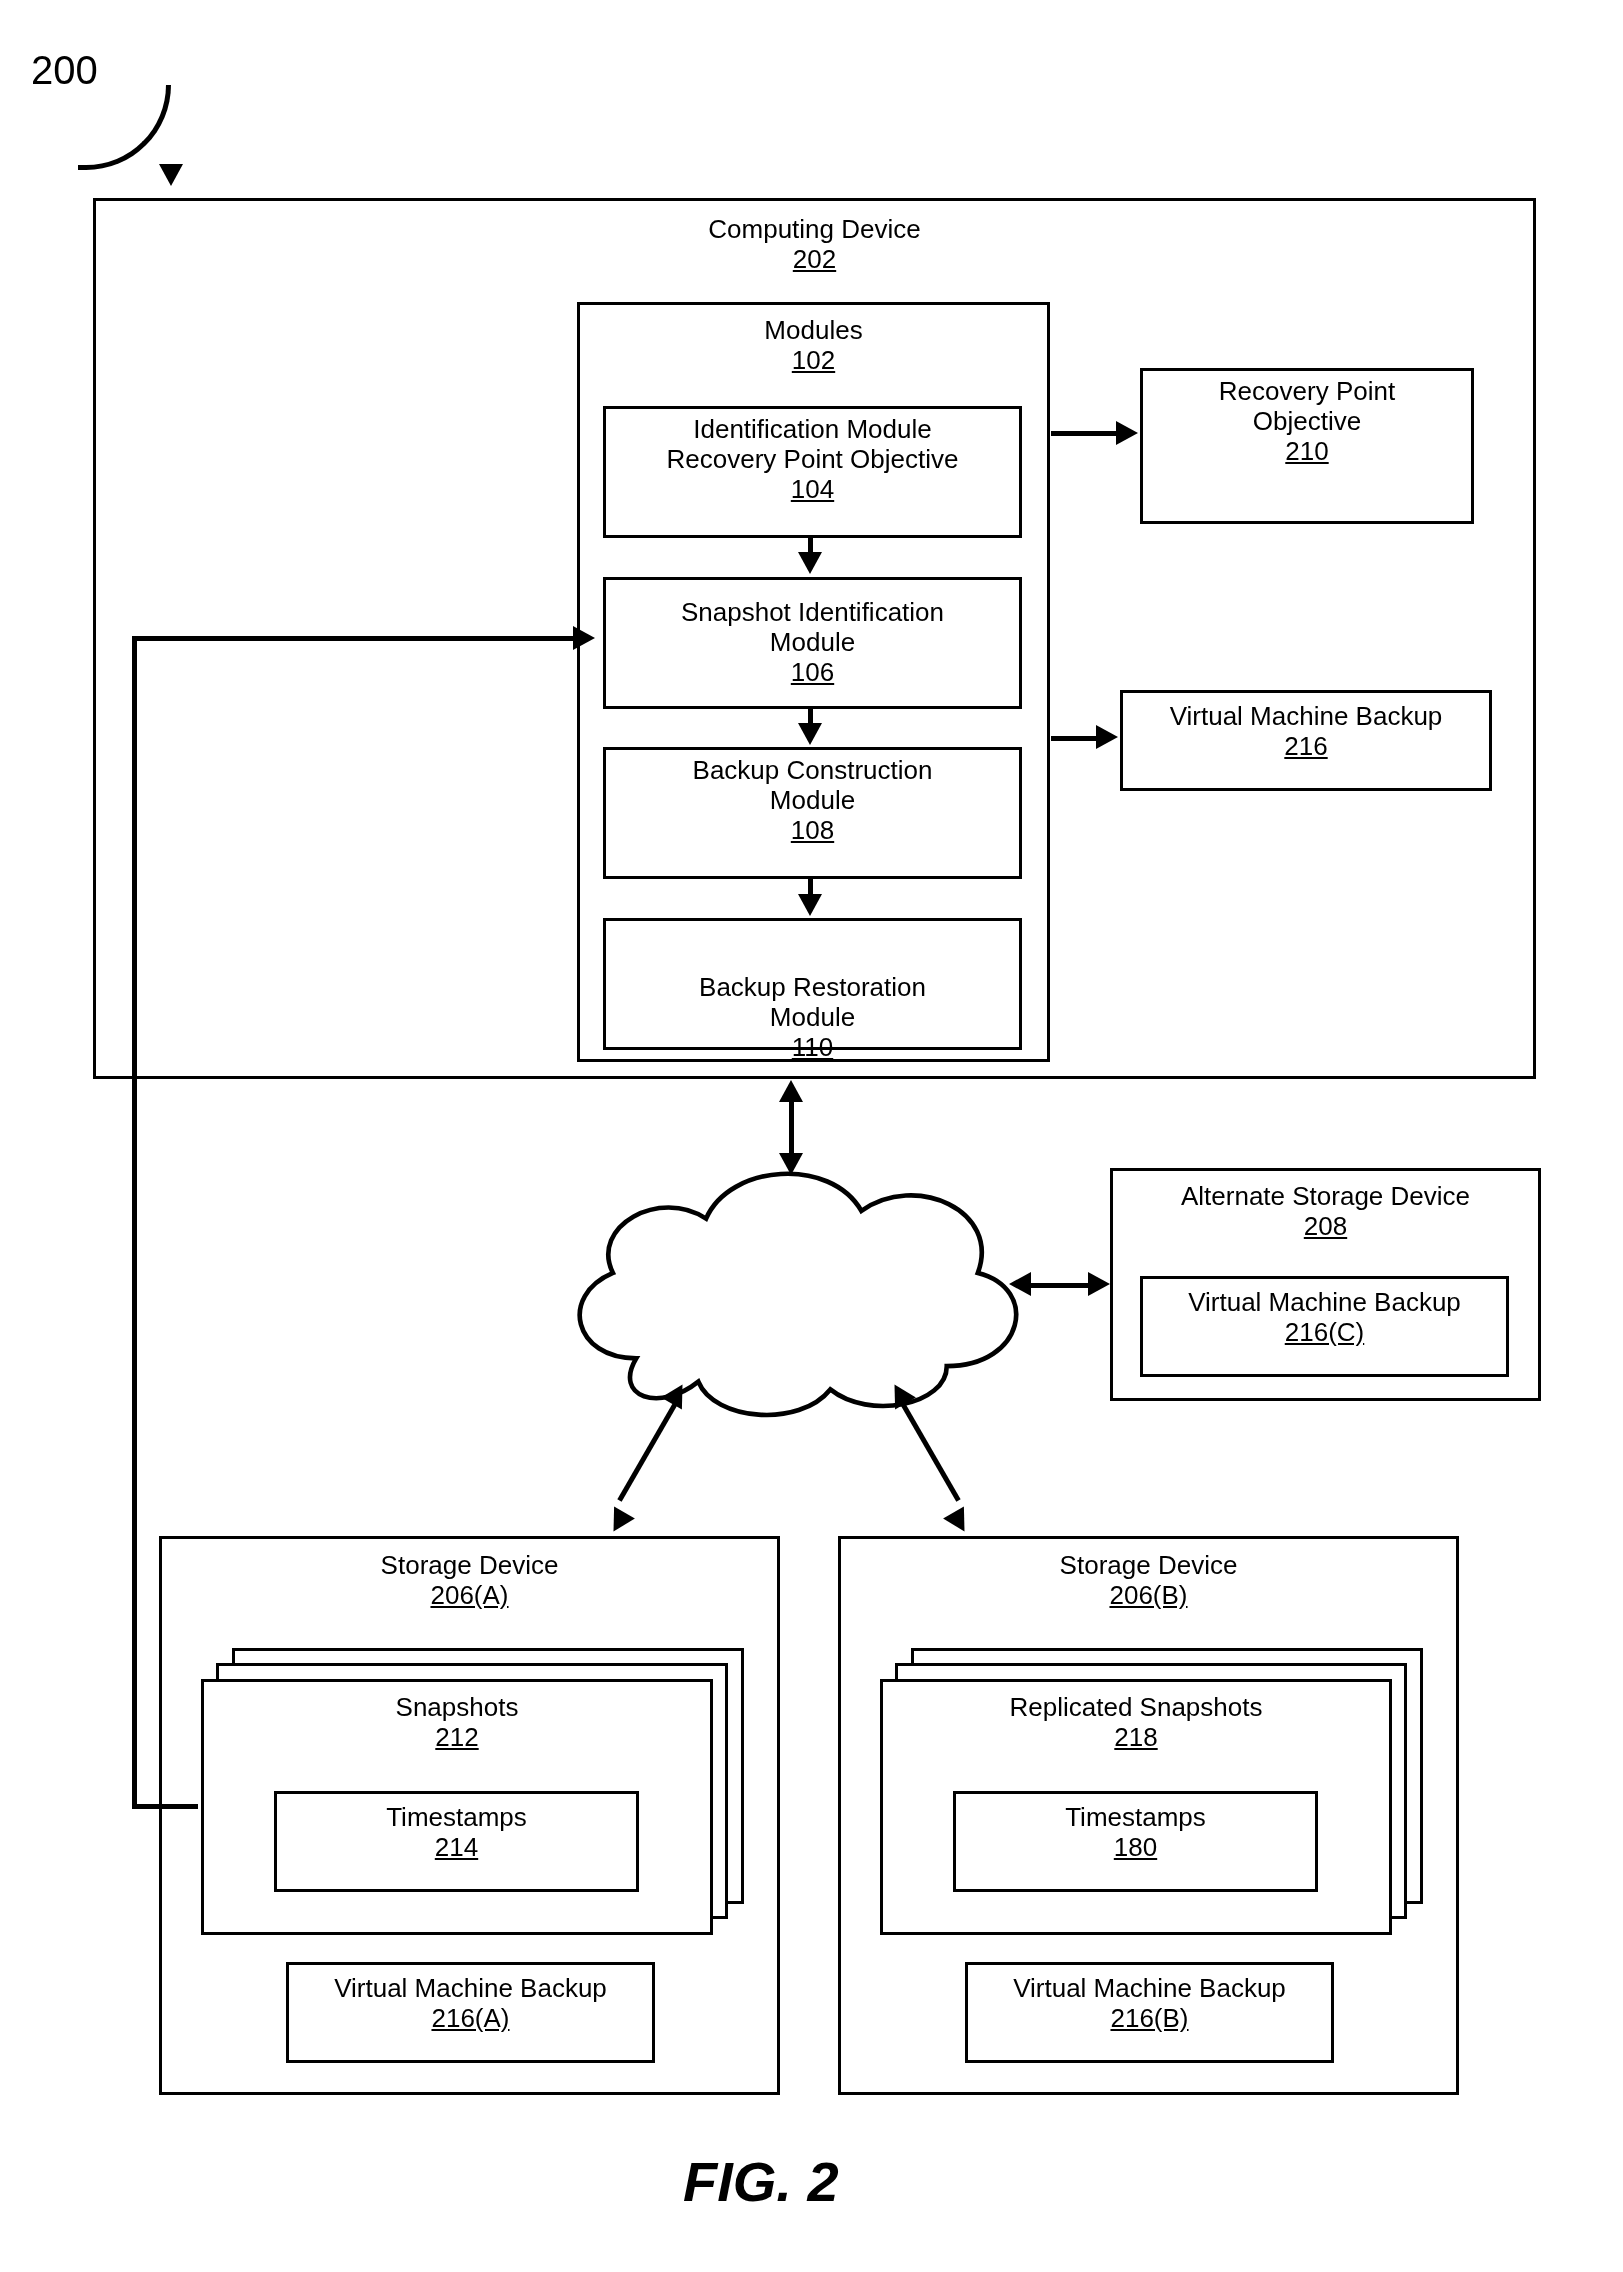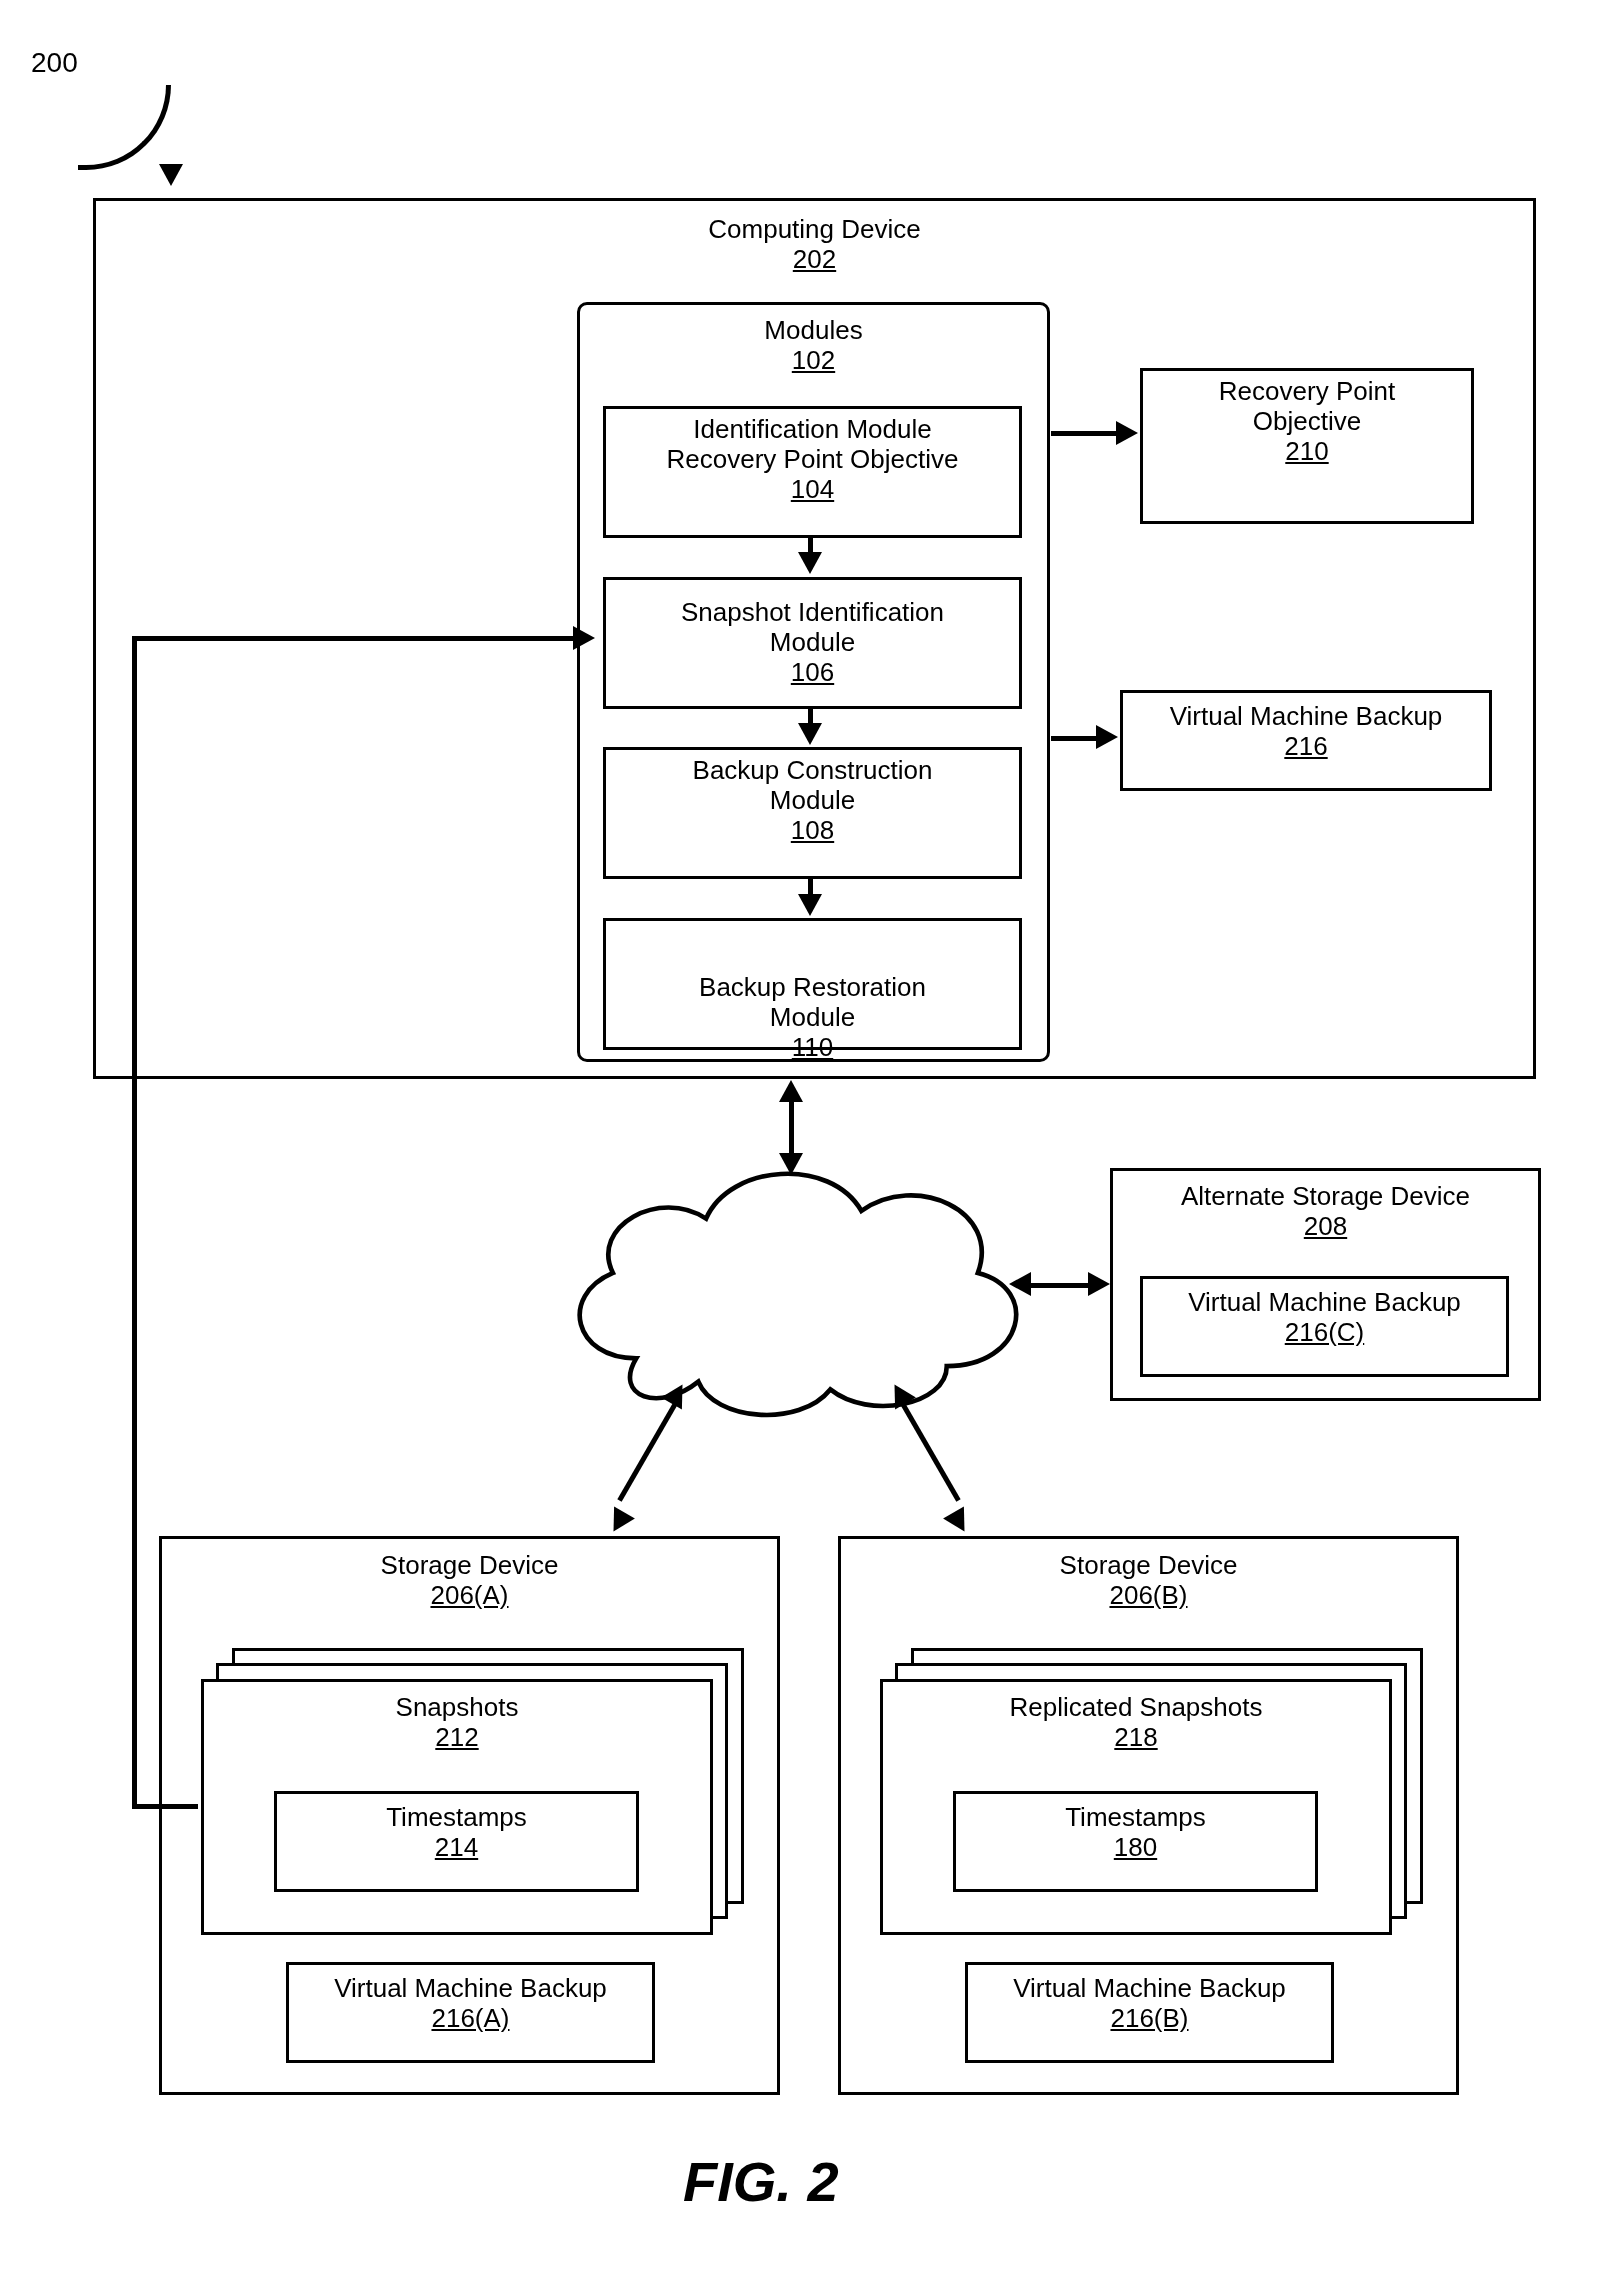--- a/index.html
+++ b/index.html
@@ -70,31 +70,31 @@
   }
 
   
   .cloud-svg { position:absolute; }
 </style>
 </head>
 <body>
 
 <div class="page">
 
-  <div class="label" style="position:absolute; left:31px; top:47px; font-size:28px;">200</div>
+  <div class="label" style="position:absolute; left:31px; top:47px; font-size:40px;">200</div>
   <div class="curve200" style="left:78px; top:85px;"></div>
   <div class="arrowhead ah-down" style="left:159px; top:164px;"></div>
 
   <div class="box" style="left:93px; top:198px; width:1443px; height:881px;">
      <div class="title-stack" style="top:14px;">
         <div class="label">Computing Device</div>
         <div class="label u">202</div>
      </div>
 
-     <div class="box" style="left:481px; top:101px; width:473px; height:760px;border-radius:10px;">
+     <div class="box" style="left:481px; top:101px; width:473px; height:760px;">
         <div class="title-stack" style="top:11px;">
            <div class="label">Modules</div>
            <div class="label u">102</div>
         </div>
 
         <div class="box" style="left:23px; top:101px; width:419px; height:132px;">
            <div class="title-stack" style="top:6.2px;">
              <div class="label">Identification Module</div>
              <div class="label">Recovery Point Objective</div>
              <div class="label u">104</div>

